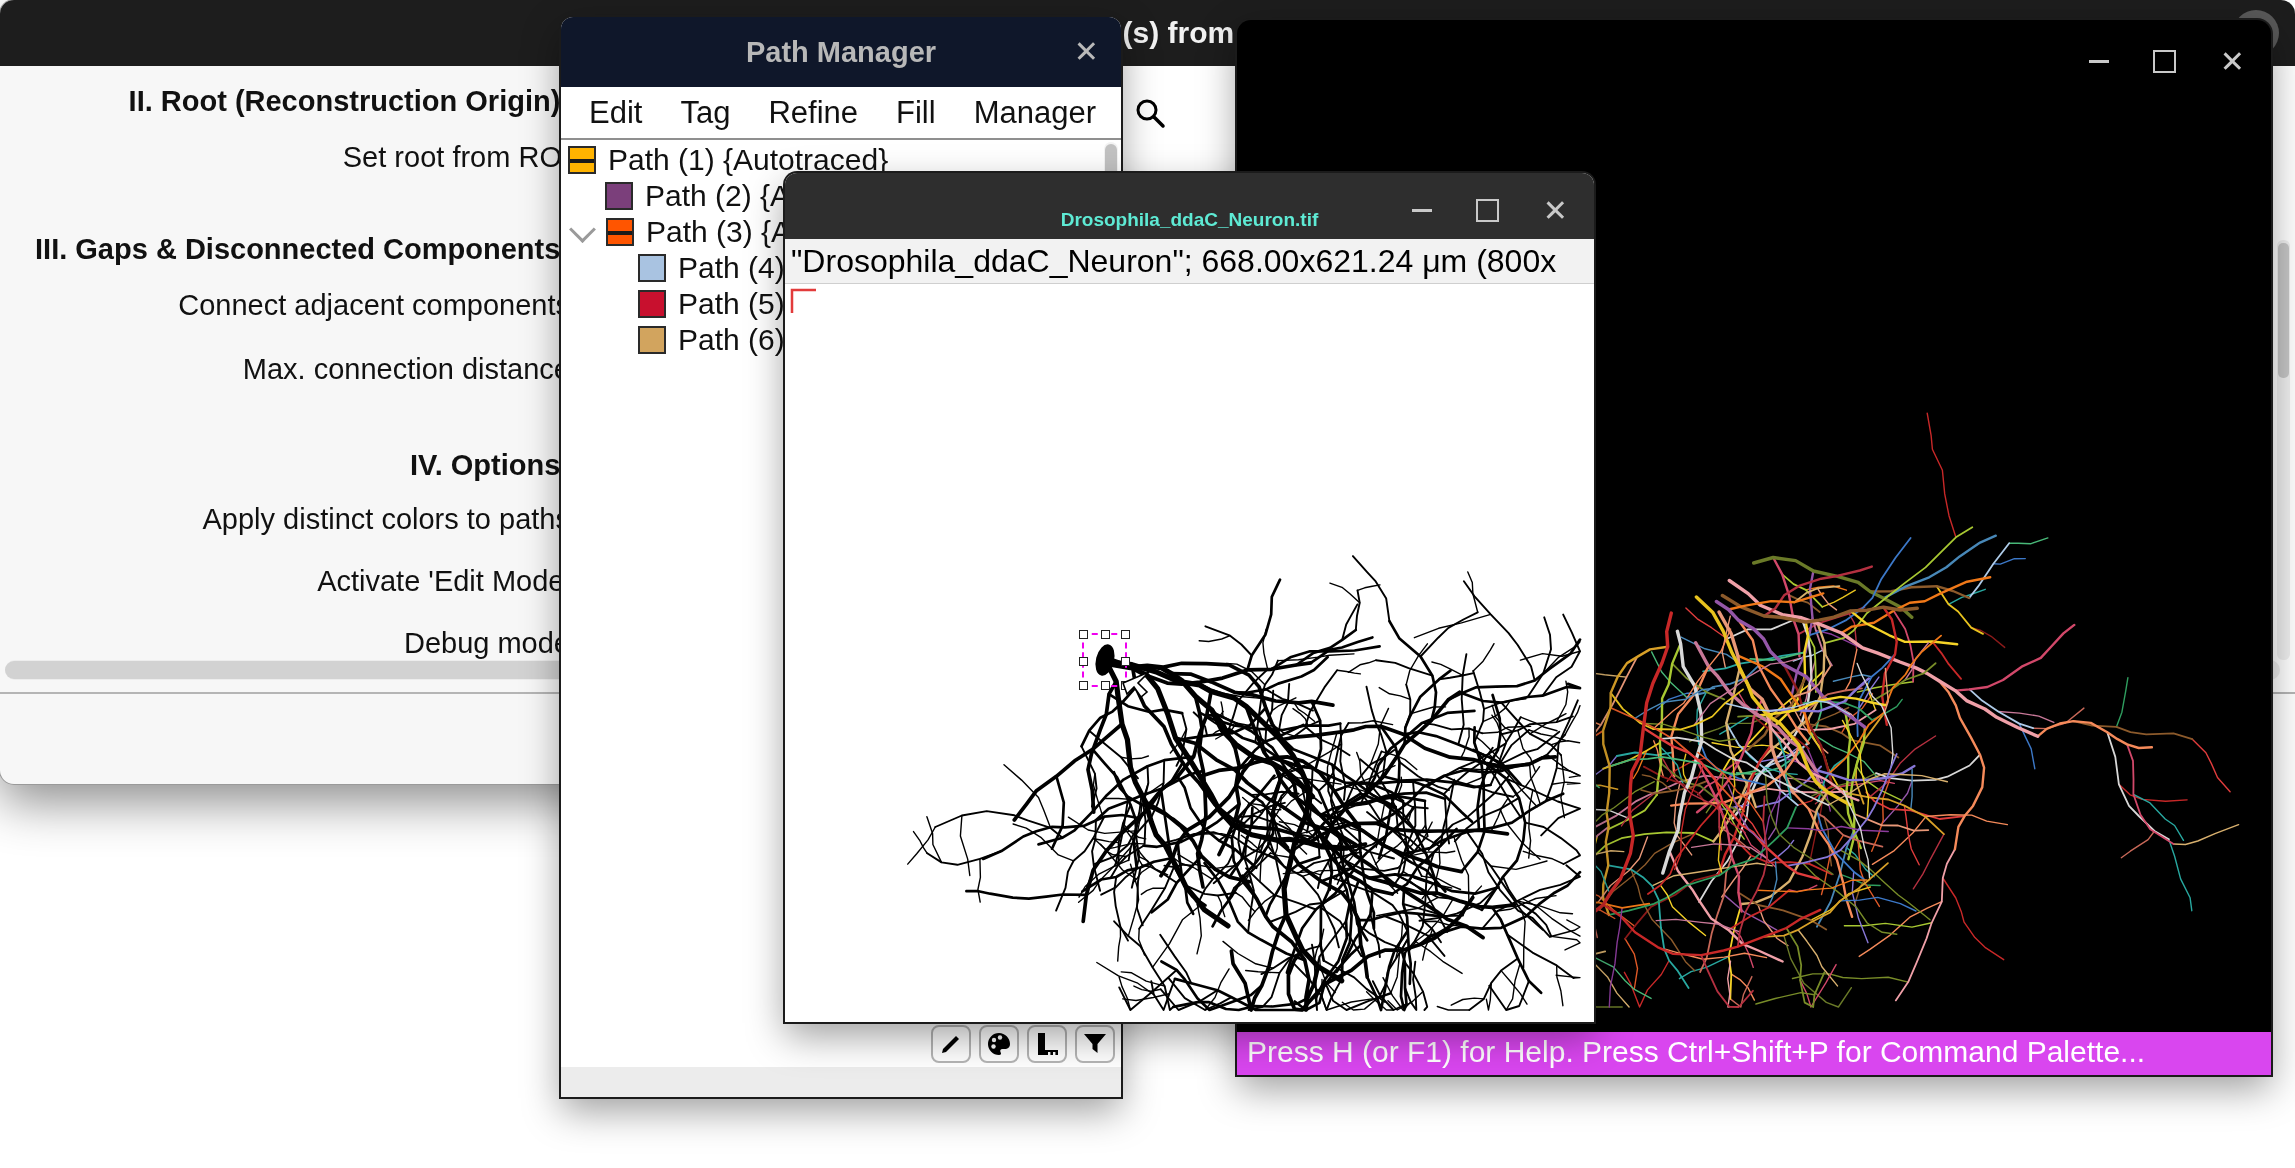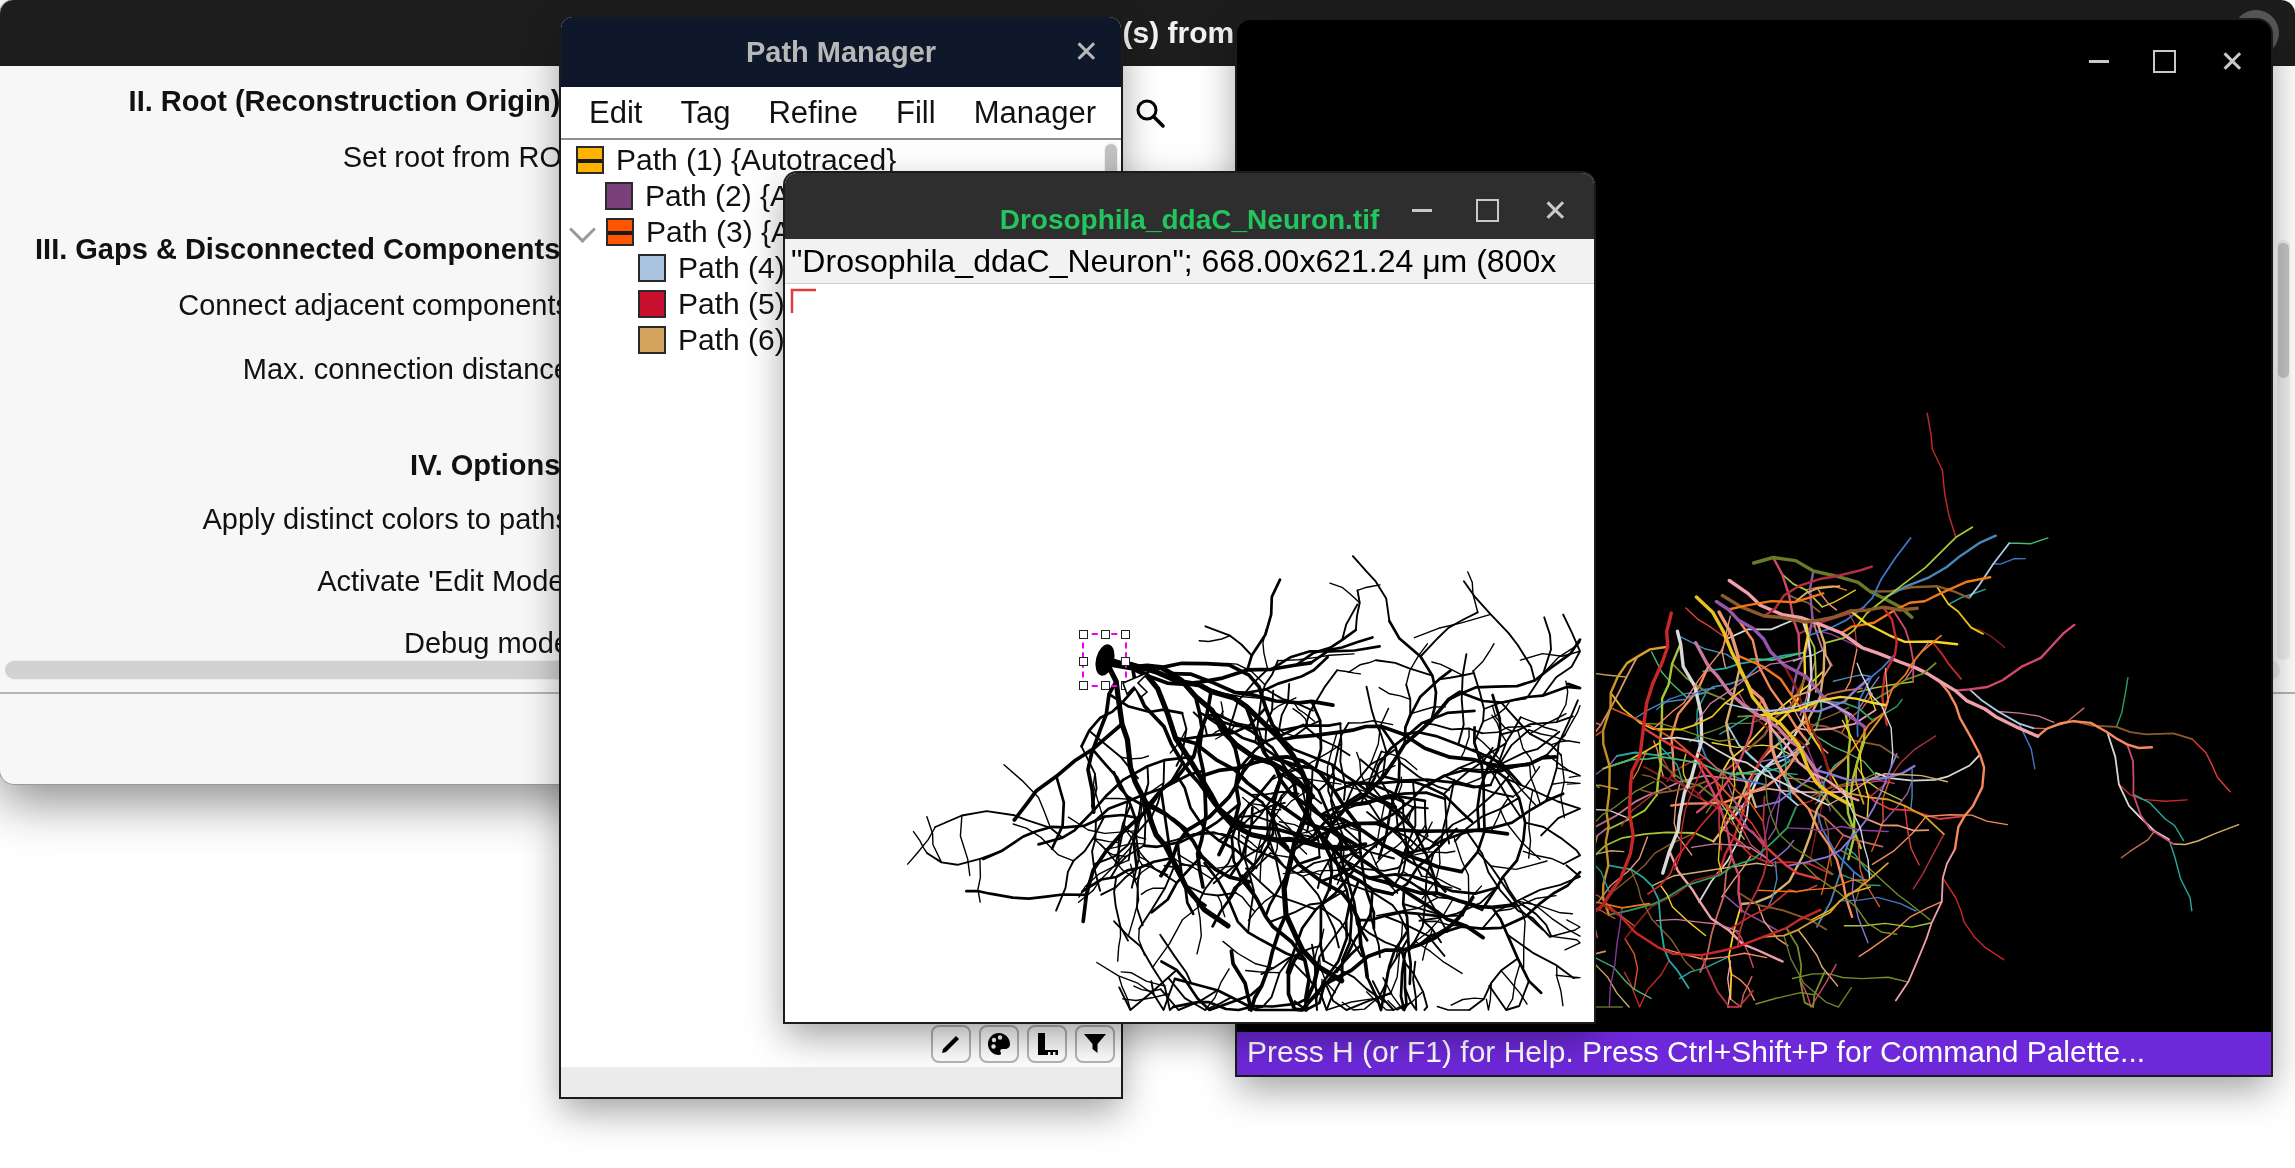--- a/index.html
+++ b/index.html
@@ -38,27 +38,27 @@
   .tool-btn{width:40px;height:38px;background:#fff;border:2px solid #b5b5b5;border-radius:8px;
             display:flex;align-items:center;justify-content:center;box-sizing:border-box;}
   .pm-bottom{position:absolute;left:0;right:0;bottom:0;height:30px;background:#ececec;}
 
   
   #rv{left:1237px;top:20px;width:1034px;height:1055px;background:#000;z-index:2;border-radius:14px 14px 0 0;}
   #rv .titlebar{height:75px;background:#2d2d2d;border-radius:14px 14px 0 0;}
   #rv .tb-title{font-size:29px;color:#cfcfcf;}
   #rv .wc{right:26px;top:24px;}
   .rv-canvas{position:absolute;left:0;top:75px;width:1034px;height:937px;background:#000;overflow:hidden;}
-  .rv-status{position:absolute;left:0;right:0;bottom:0;height:43px;background:#6d28d9;color:#fff;
+  .rv-status{position:absolute;left:0;right:0;bottom:0;height:43px;background:#d946ef;color:#fff;
              font-size:30px;line-height:40px;padding-left:10px;white-space:nowrap;overflow:hidden;}
 
   
   #imgwin{left:785px;top:173px;width:809px;height:849px;background:#fff;z-index:3;border-radius:12px 12px 0 0;}
   #imgwin .titlebar{height:66px;background:#2e2e2e;}
-  #imgwin .tb-title{font-size:28px;color:#22c55e;margin-top:28px;}
+  #imgwin .tb-title{font-size:19px;color:#5eead4;margin-top:28px;}
   #imgwin .wc{right:26px;top:20px;}
   .infobar{position:absolute;left:0;top:66px;right:0;height:44px;background:#f2f2f2;
            border-bottom:1px solid #cfcfcf;font-size:32px;line-height:44px;padding-left:6px;
            white-space:nowrap;overflow:hidden;color:#000;}
   .img-canvas{position:absolute;left:0;top:111px;width:809px;height:738px;background:#fff;overflow:hidden;}
   .roi{position:absolute;left:297px;top:349px;width:45px;height:54px;border:2px dashed #f000f0;box-sizing:border-box;}
   .handle{position:absolute;width:9px;height:9px;background:#fff;border:1px solid #222;box-sizing:border-box;}
 
   
   #dlg{left:26px;top:359px;width:990px;height:784px;background:#f7f7f7;z-index:4;border-radius:14px;
@@ -108,21 +108,21 @@
       <span class="menu-item">Fill</span>
       <span class="menu-item">Manager</span>
       <span class="search-wrap">
         <svg width="32" height="32" viewBox="0 0 32 32">
             <circle cx="13" cy="13" r="9" fill="none" stroke="#000" stroke-width="3"></circle>
             <line x1="20" y1="20" x2="29" y2="29" stroke="#000" stroke-width="3.5" stroke-linecap="round"></line>
           </svg>
       </span>
     </div>
     <div class="tree">
-      <div class="tree-row" style="top:2px;padding-left:15px;">
+      <div class="tree-row" style="top:2px;padding-left:7px;">
         <span class="swatch" style="background-color: rgb(255, 179, 0);">
             <span class="line"></span>
           </span>
         <span>Path (1) {Autotraced}</span>
       </div>
       <div class="tree-row" style="top:38px;padding-left:44px;">
         <span class="swatch" style="background-color: rgb(123, 63, 123);"></span>
         <span>Path (2) {A</span>
       </div>
       <div class="tree-row" style="top:74px;padding-left:6px;">

